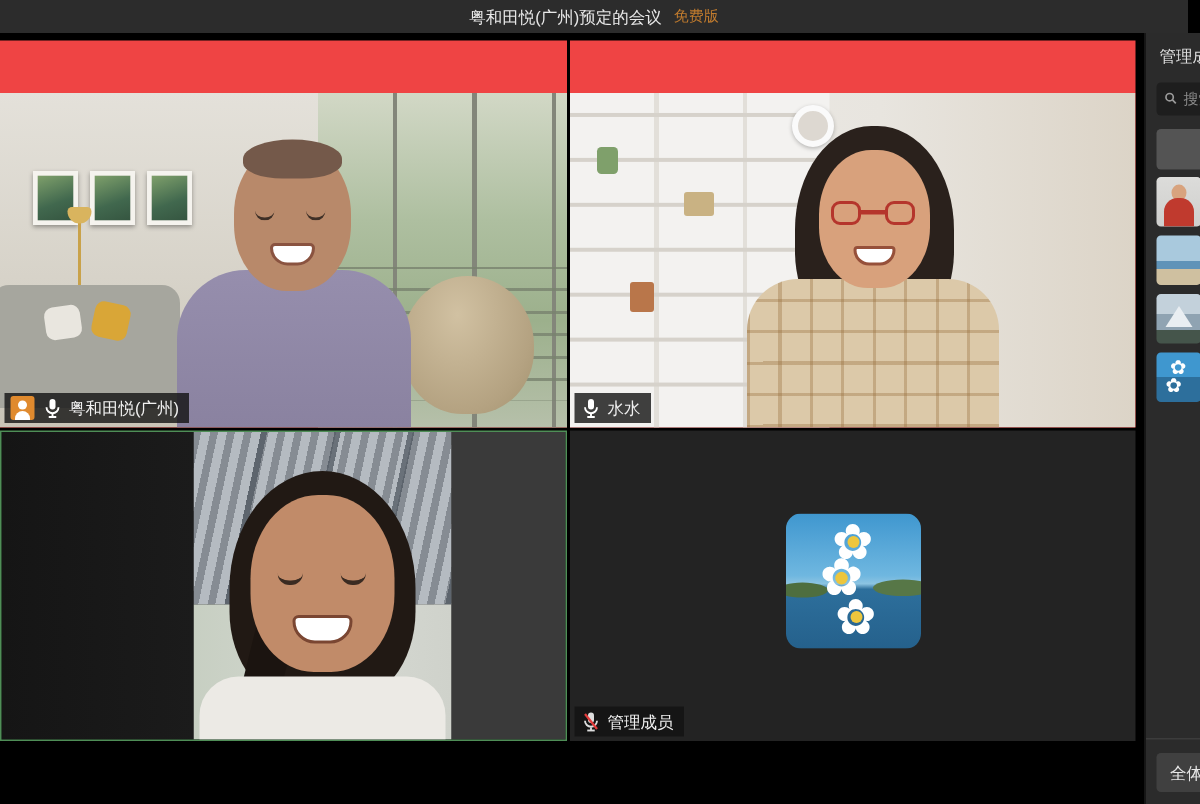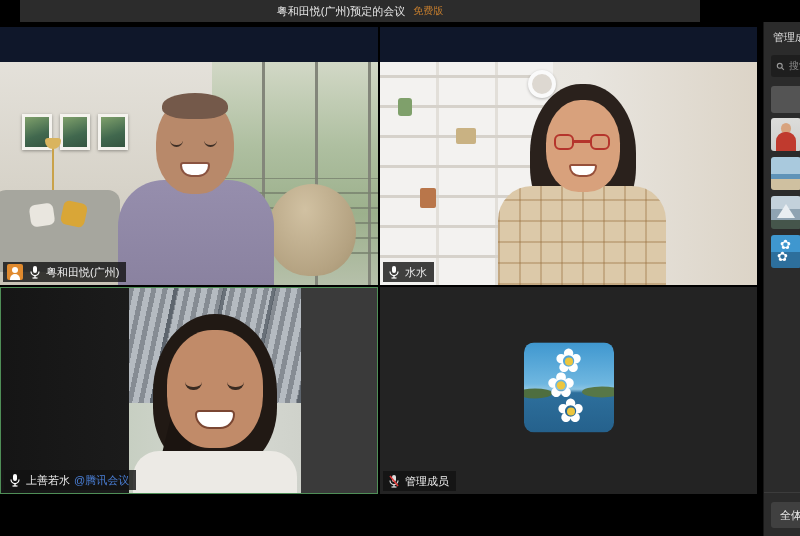--- a/index.html
+++ b/index.html
@@ -1,34 +1,34 @@
 <!DOCTYPE html>
 <html><head>
 <meta charset="utf-8">
 <style>
   * { margin:0; padding:0; box-sizing:border-box; }
   html,body { width:800px; height:536px; overflow:hidden; background:#000;
     font-family:"Liberation Sans","DejaVu Sans",sans-serif; }
   #app { position:relative; width:800px; height:536px; background:#000; overflow:hidden; }
 
   
-  #titlebar { position:absolute; left:0; top:0; width:680px; height:22px; background:#2c2c2c;
-    display:flex; align-items:center; justify-content:center; gap:8px;margin-left:20px; }
+  #titlebar { position:absolute; left:0; top:0; width:792px; height:22px; background:#2c2c2c;
+    display:flex; align-items:center; justify-content:center; gap:8px; }
   #titlebar .t { font-size:11px; color:#e8e8e8; }
   #titlebar .badge { font-size:10px; color:#c07b2e; }
 
   
   #speaking { position:absolute; left:583px; top:31px; width:176px; height:27px;
     background:#2f2f2f; border:1px solid #757575; border-radius:2px;
     display:flex; align-items:center; padding:0 5px; gap:5px; }
   #speaking .txt { font-size:10px; color:#e6e6e6; white-space:nowrap; overflow:hidden; flex:1; }
   #speaking .div { width:1px; height:15px; background:#5c5c5c; }
 
   
-  .tile { position:absolute; background:#0f172a; overflow:hidden; }
+  .tile { position:absolute; background:#ef4444; overflow:hidden; }
   #tile-tl { left:0; top:27px; width:378px; height:258px; }
   #tile-tr { left:380px; top:27px; width:377px; height:258px; }
   #tile-bl { left:0; top:287px; width:378px; height:207px; border:1px solid #4f8e57;
     background:linear-gradient(90deg,#151515 0%,#1b1b1b 34%,#3a3a3a 62%,#3a3a3a 100%); }
   #tile-br { left:380px; top:287px; width:377px; height:207px; background:#232323; }
 
   .nameplate { position:absolute; left:3px; bottom:3px; height:20px; display:flex;
     align-items:center; gap:4px; background:rgba(18,18,18,.8); padding:0 7px 0 4px;
     font-size:11px; color:#f0f0f0; z-index:30; white-space:nowrap; }
   .nameplate .org { color:#4a7fd6; }
@@ -252,32 +252,20 @@
       <div class="rf-lower"></div>
       <div class="rf-hair"></div>
       <div class="rf-tail"></div>
       <div class="rf-shirt"></div>
       <div class="rf-head">
         <div class="rf-eye l"></div>
         <div class="rf-eye r"></div>
         <div class="rf-mouth"></div>
       </div>
     </div>
-    <div class="nameplate">
-      <span class="micbox">
-        <svg width="12" height="14" viewBox="0 0 24 28">
-            <rect x="8" y="2" width="8" height="14" rx="4" fill="#fff"></rect>
-            <path d="M4 13a8 8 0 0 0 16 0" fill="none" stroke="#fff" stroke-width="2.5"></path>
-            <line x1="12" y1="22" x2="12" y2="26" stroke="#fff" stroke-width="2.5"></line>
-            <line x1="7" y1="26" x2="17" y2="26" stroke="#fff" stroke-width="2.5"></line>
-          </svg>
-      </span>
-      <span>上善若水</span>
-      <span class="org">@腾讯会议</span>
-    </div>
   </div>
 
   <div class="tile" id="tile-br">
     <div class="avatar">
       <div class="av-sky"></div>
       <div class="av-bank-l"></div>
       <div class="av-bank-r"></div>
       <div class="daisy d1">
           <span class="petals">✿</span>
         </div>

